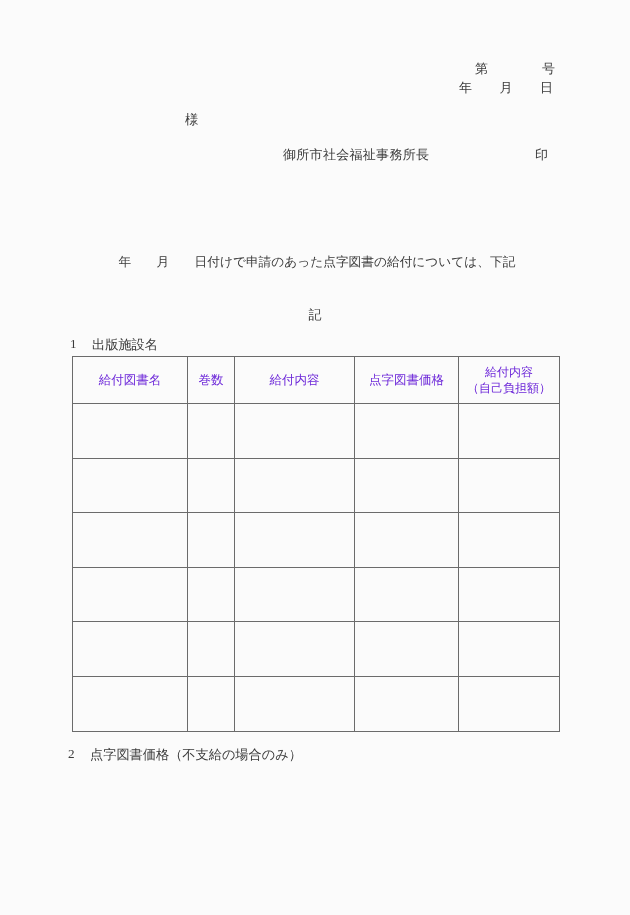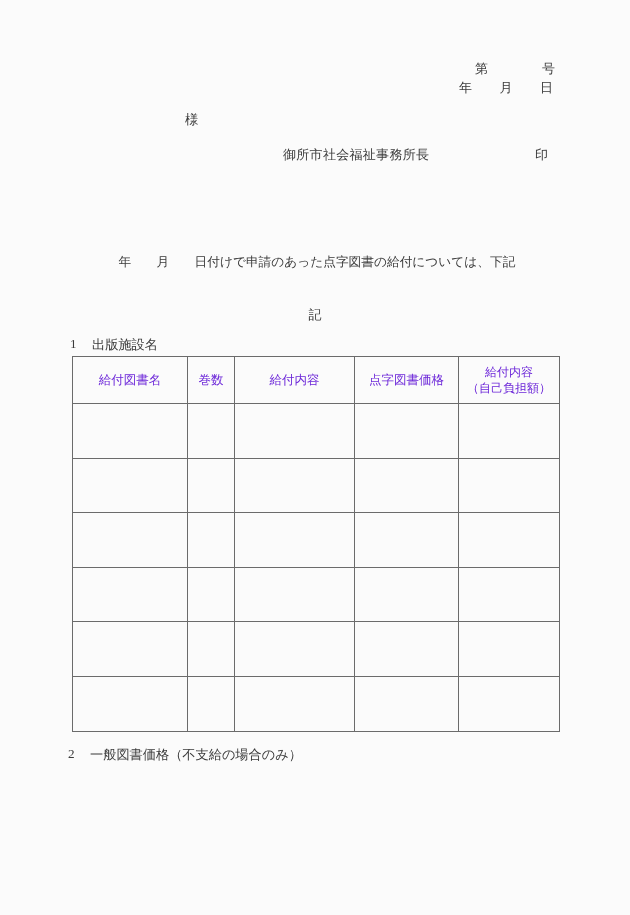--- a/index.html
+++ b/index.html
@@ -148,16 +148,16 @@
           <td></td>
           <td></td>
           <td></td>
           <td></td>
       </tr>
     </tbody>
   </table>
 
   <div class="abs sec-head section2">
     <span class="num">2</span>
-    <span>一般図書価格（不支給の場合のみ）</span>
+    <span>点字図書価格（不支給の場合のみ）</span>
   </div>
 
 </div>
 
 </body></html>

